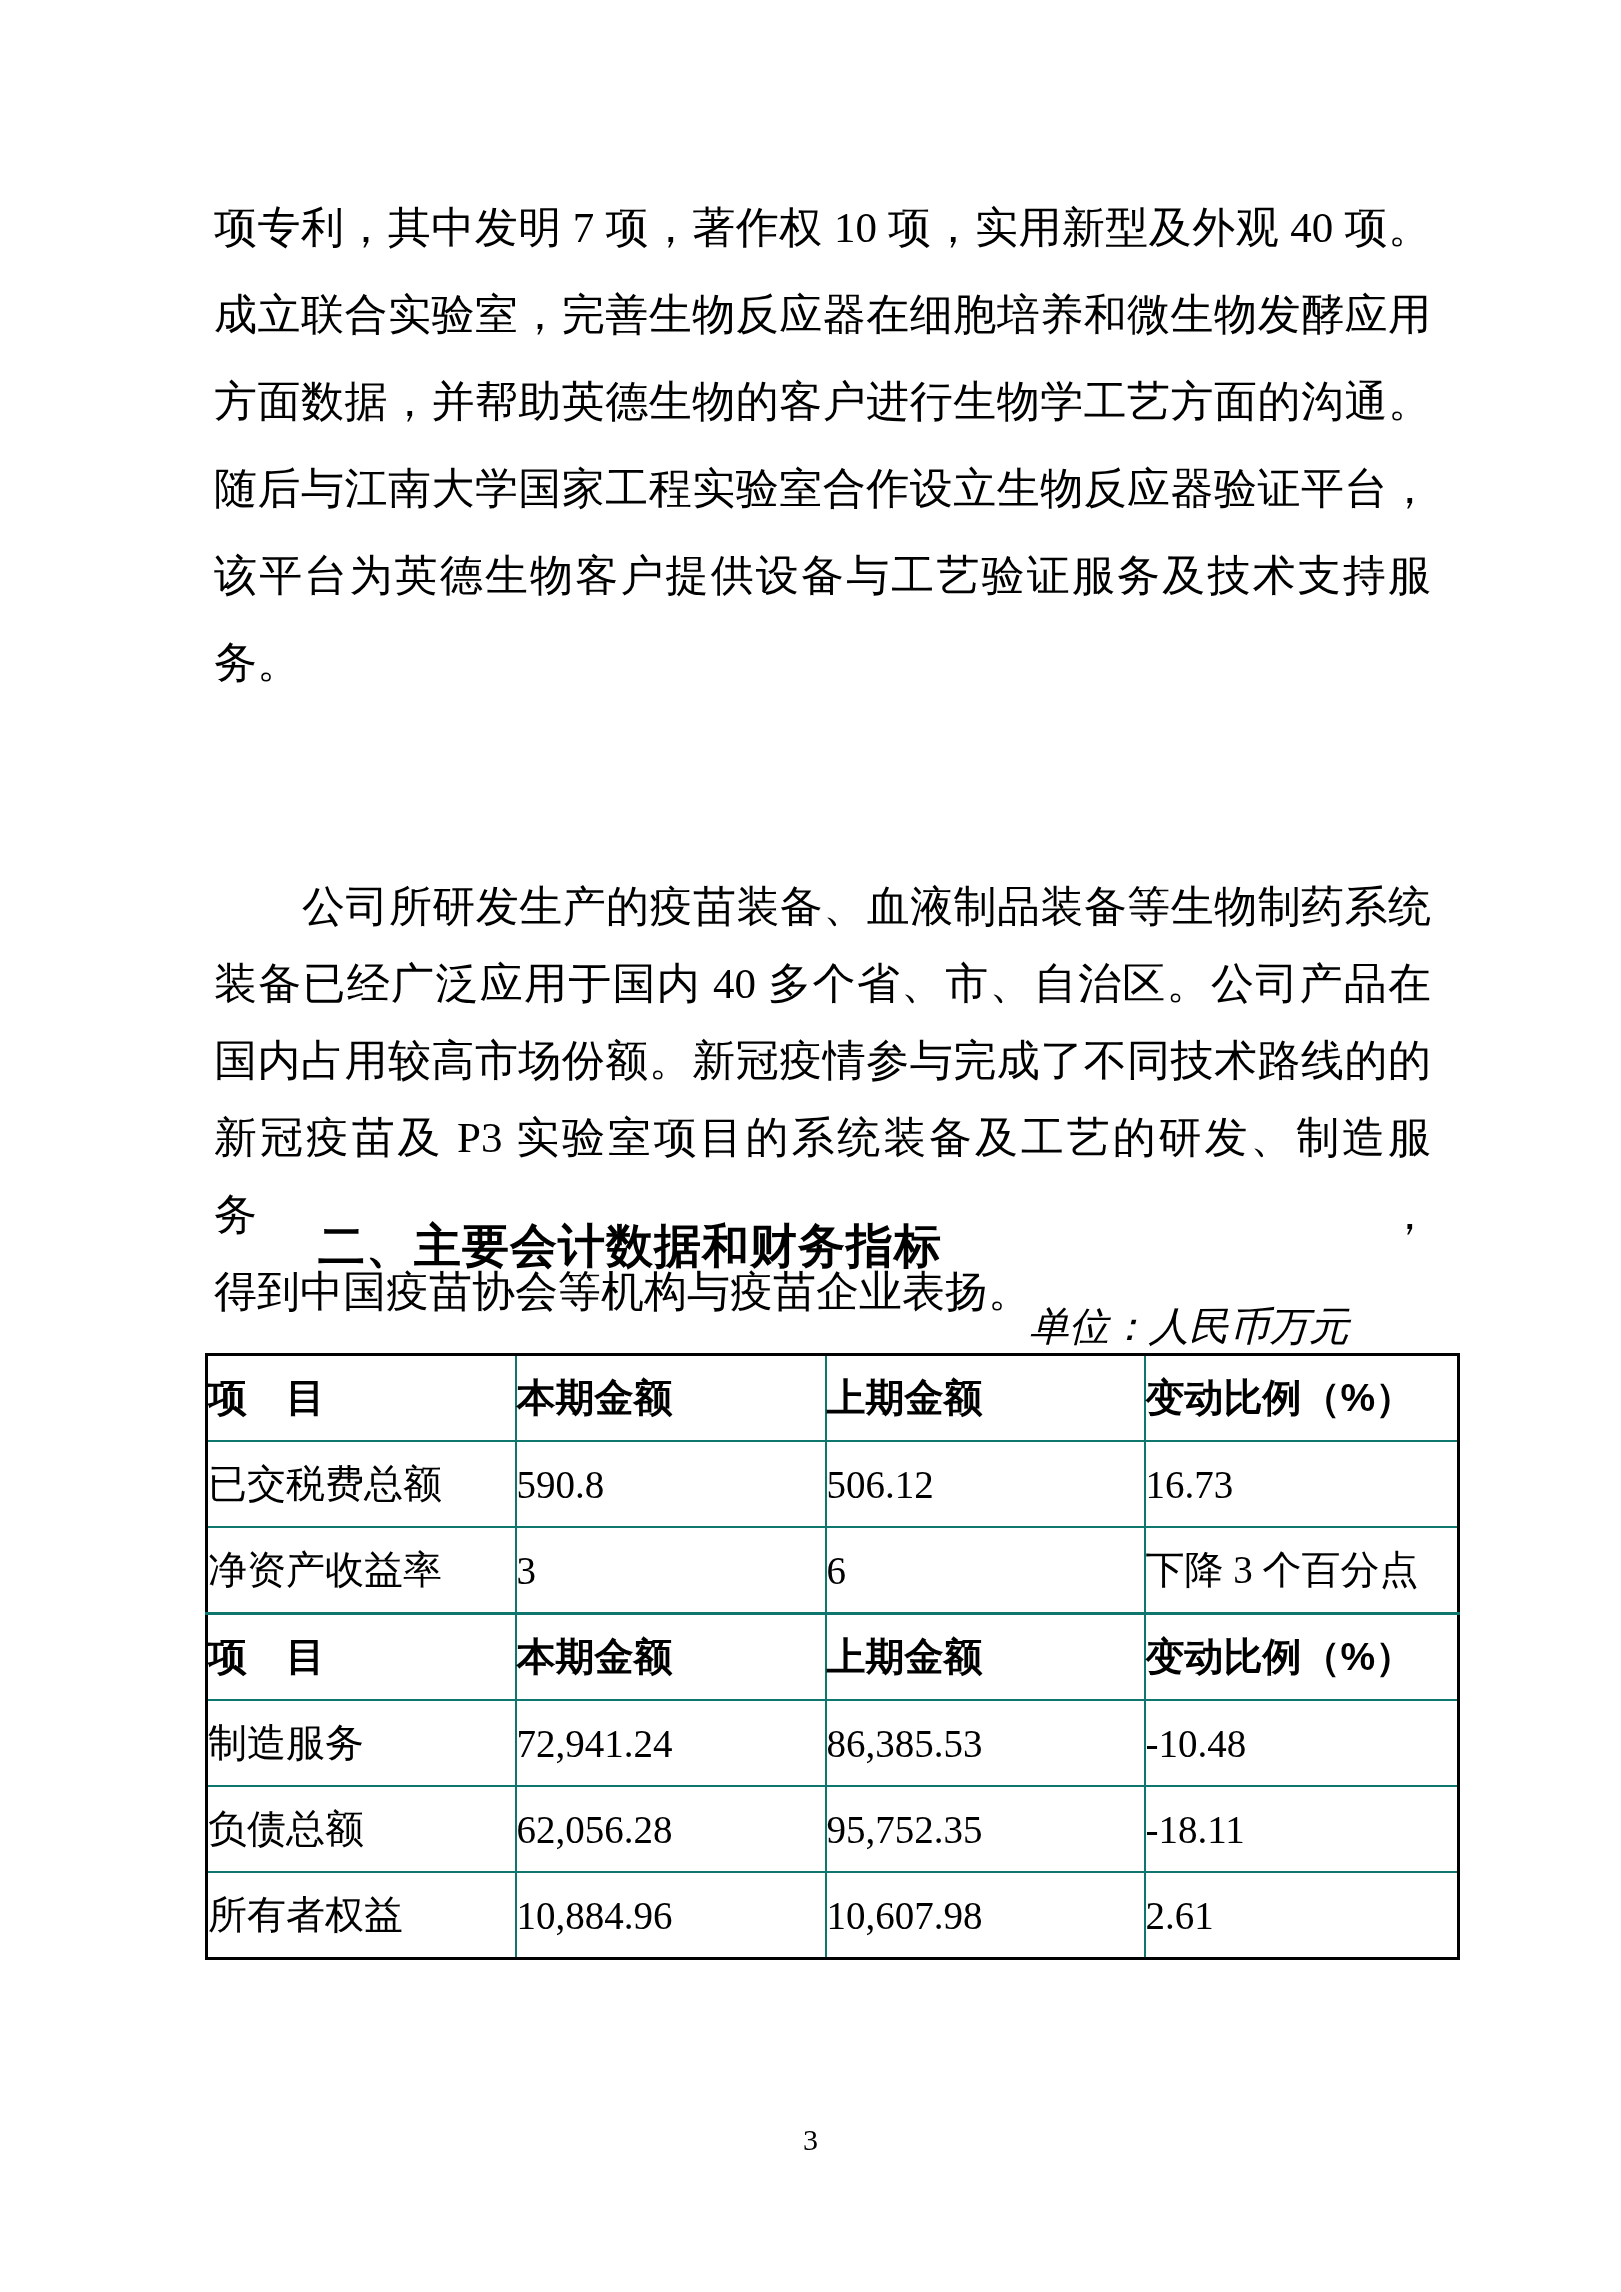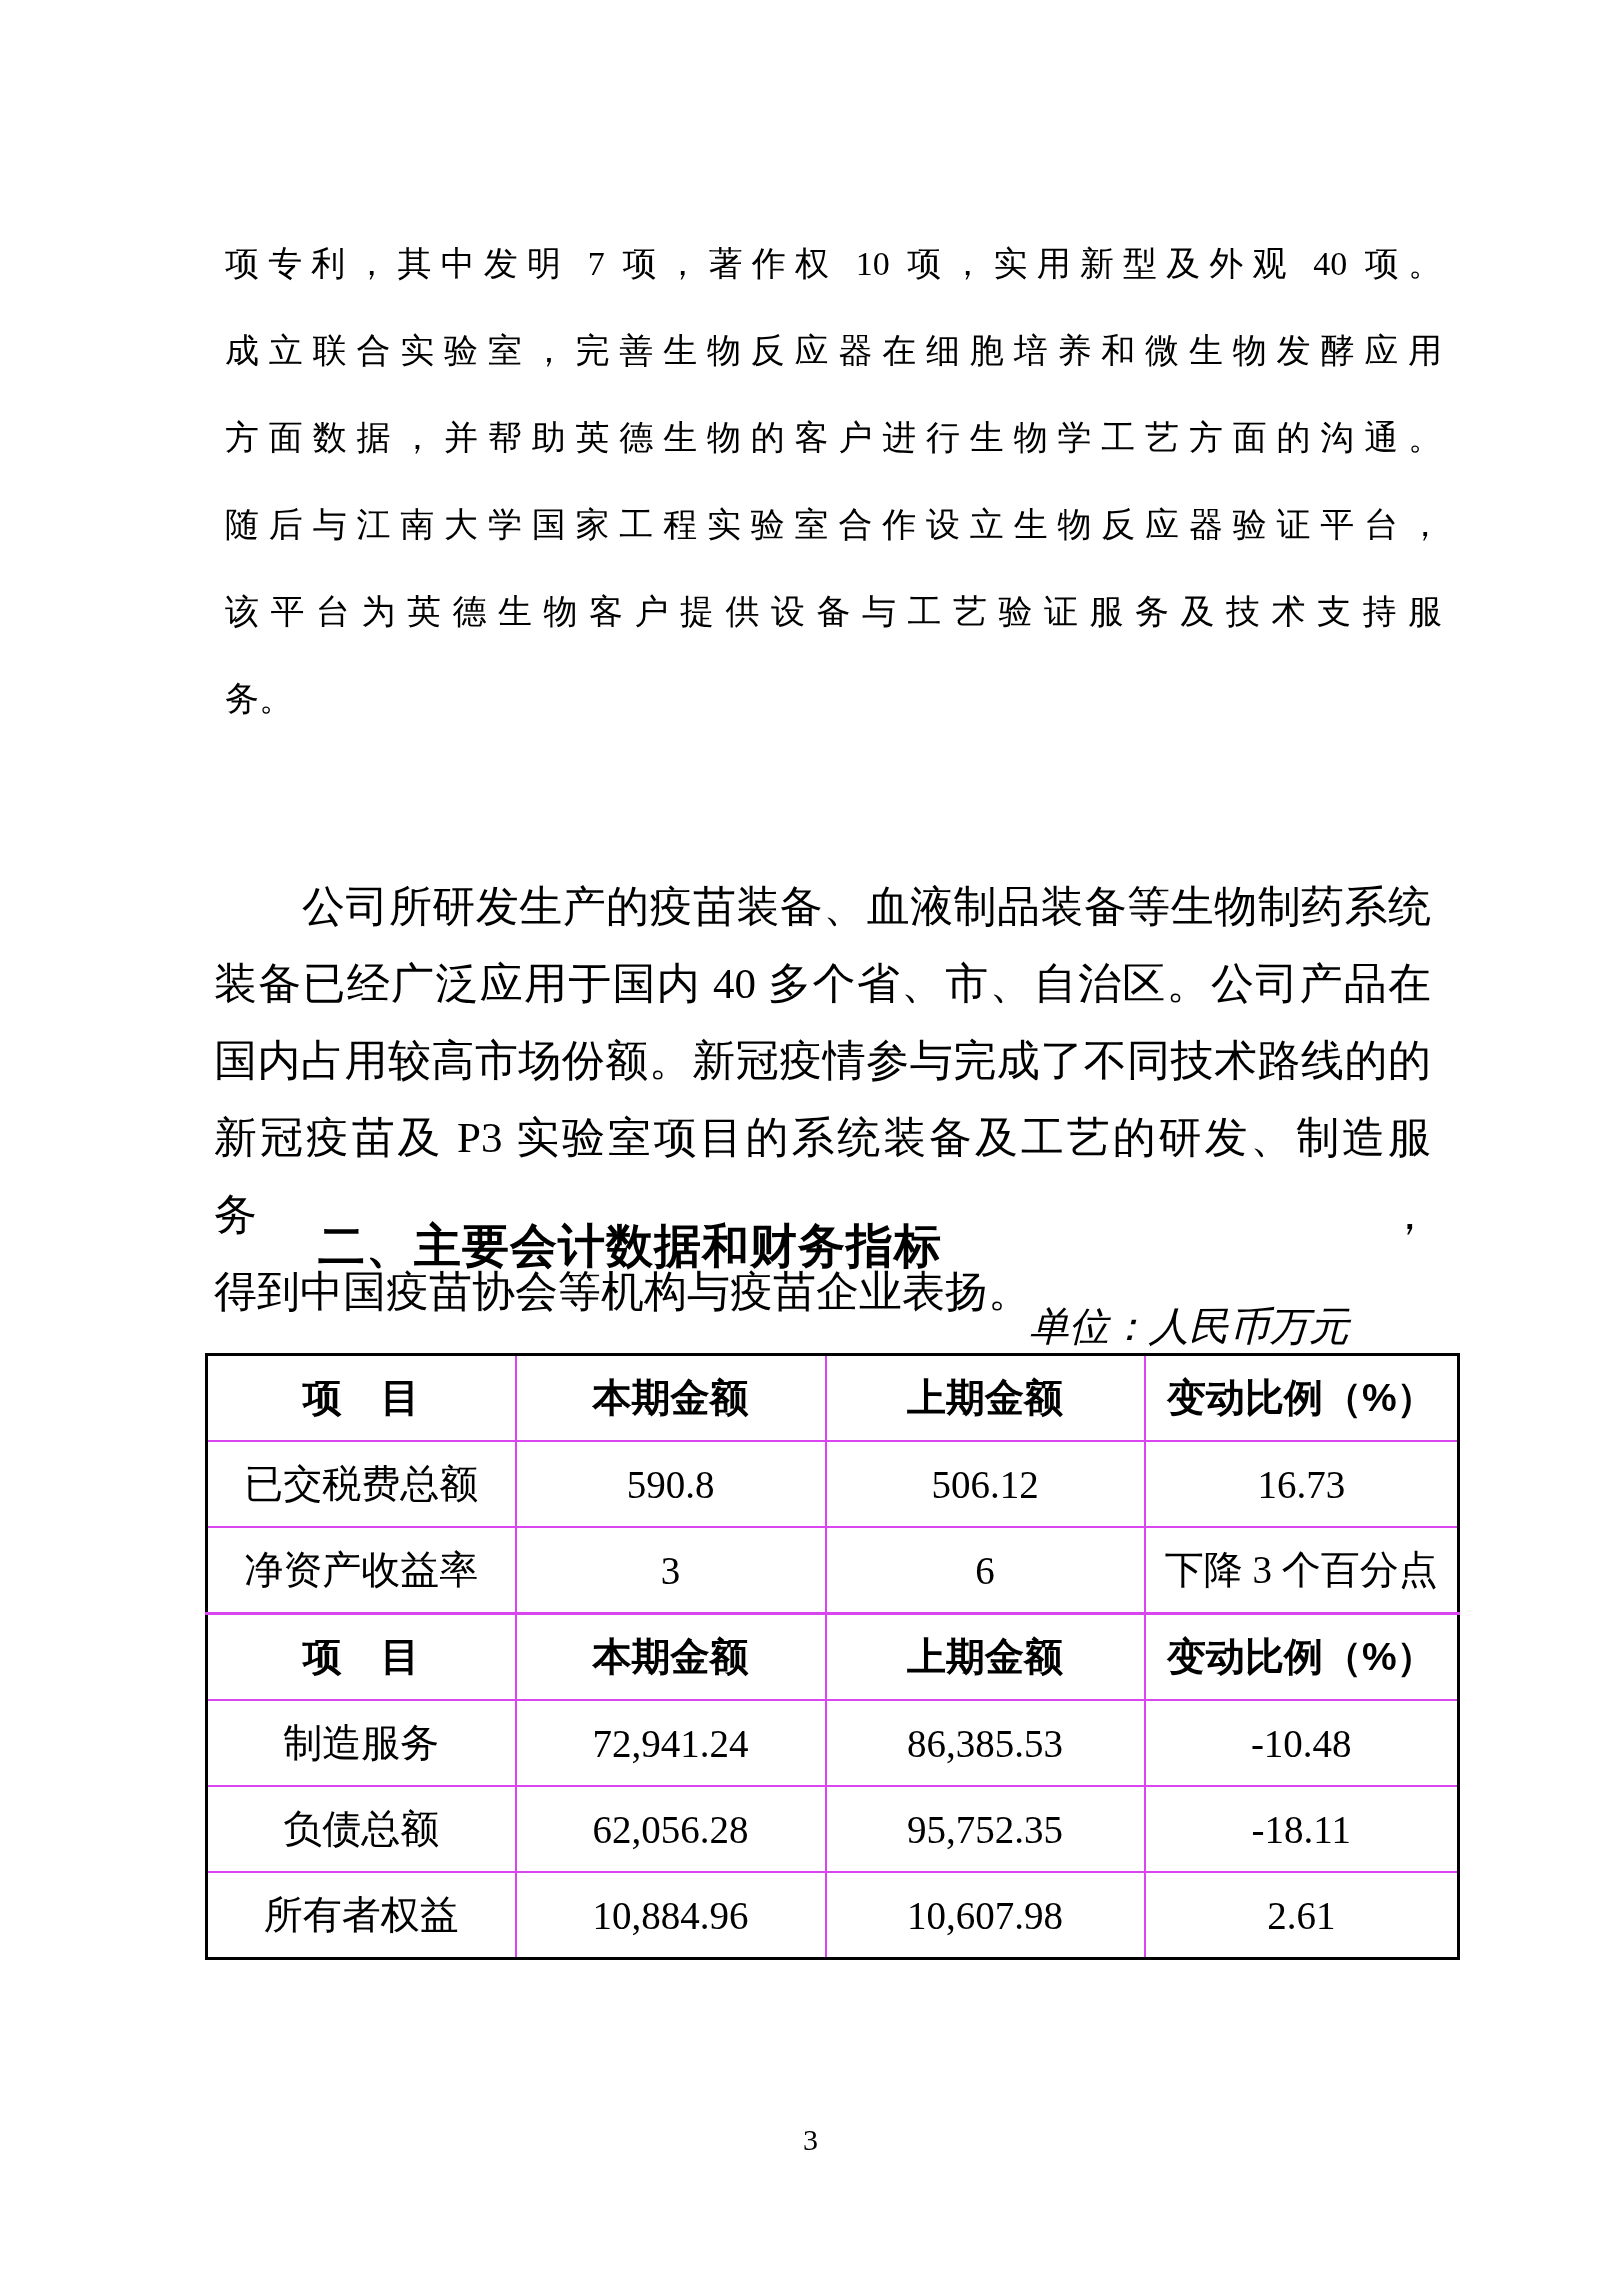--- a/index.html
+++ b/index.html
@@ -6,21 +6,21 @@
   .page {
     position: relative;
     width: 1621px;
     height: 2293px;
     background: #ffffff;
     color: #000000;
     font-family: "Liberation Serif", "DejaVu Serif", serif;
     overflow: hidden;
   }
   .para { position: absolute; left: 214px; width: 1217px; }
-  .para1 { top: 220px; font-size: 34px; line-height: 87px; margin-left: 11px; }
+  .para1 { top: 184px; font-size: 43px; line-height: 87px; }
   .para2 { top: 868px; font-size: 43px; line-height: 77px; }
   .line { text-align: justify; text-align-last: justify; white-space: normal; }
   .line.last { text-align-last: left; }
   .line.indent { text-indent: 88px; }
   .heading {
     position: absolute;
     left: 318px;
     top: 1213px;
     margin: 0;
     font-family: "Liberation Sans", "DejaVu Sans", sans-serif;
@@ -40,24 +40,24 @@
   table.fin {
     position: absolute;
     left: 205px;
     top: 1353px;
     width: 1251px;
     border-collapse: collapse;
     table-layout: fixed;
     border: 3.9px solid #000;
   }
   table.fin td {
-    border: 2px solid #d946ef;
+    border: 2px solid #0f766e;
     height: 84px;
     padding: 0;
-    text-align: center;
+    text-align: left;
     vertical-align: middle;
     font-size: 39px;
     font-family: "Liberation Serif", "DejaVu Serif", serif;
   }
   table.fin tr.hdr td {
     font-family: "Liberation Sans", "DejaVu Sans", sans-serif;
     font-weight: bold;
     border-bottom-width: 2.9px;
   }
   table.fin tr.prehdr td { border-bottom-width: 3.9px; }

